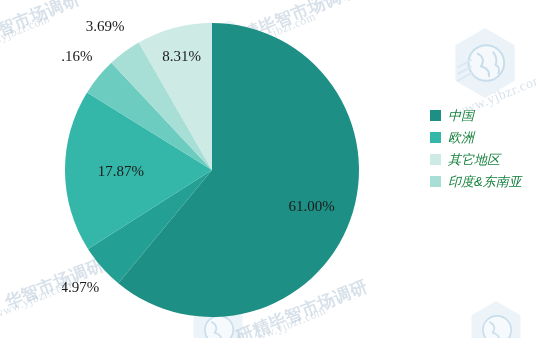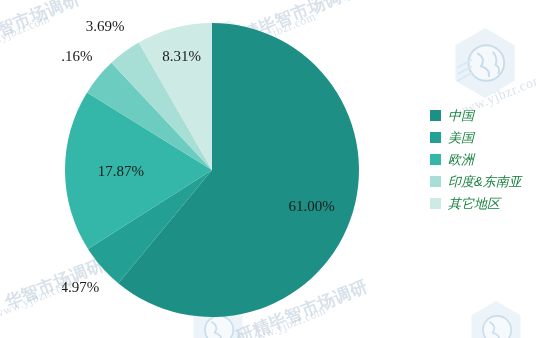--- a/index.html
+++ b/index.html
@@ -178,30 +178,26 @@
         </g>
     </svg>
   </div>
 
   <div class="legend" id="legend">
       <div class="legend-row">
         <span class="legend-swatch" style="background: rgb(30, 143, 133);"></span>
         <span class="legend-text">中国</span>
       </div>
       <div class="legend-row">
-        <span class="legend-swatch" style="background: rgb(35, 160, 147);"></span>
-        <span class="legend-text">美国</span>
-      </div>
-      <div class="legend-row">
         <span class="legend-swatch" style="background: rgb(52, 183, 169);"></span>
         <span class="legend-text">欧洲</span>
       </div>
       <div class="legend-row">
+        <span class="legend-swatch" style="background: rgb(205, 234, 229);"></span>
+        <span class="legend-text">其它地区</span>
+      </div>
+      <div class="legend-row">
         <span class="legend-swatch" style="background: rgb(167, 222, 214);"></span>
         <span class="legend-text">印度&amp;东南亚</span>
       </div>
-      <div class="legend-row">
-        <span class="legend-swatch" style="background: rgb(205, 234, 229);"></span>
-        <span class="legend-text">其它地区</span>
-      </div>
     </div>
 
 </div>
 
 </body></html>

